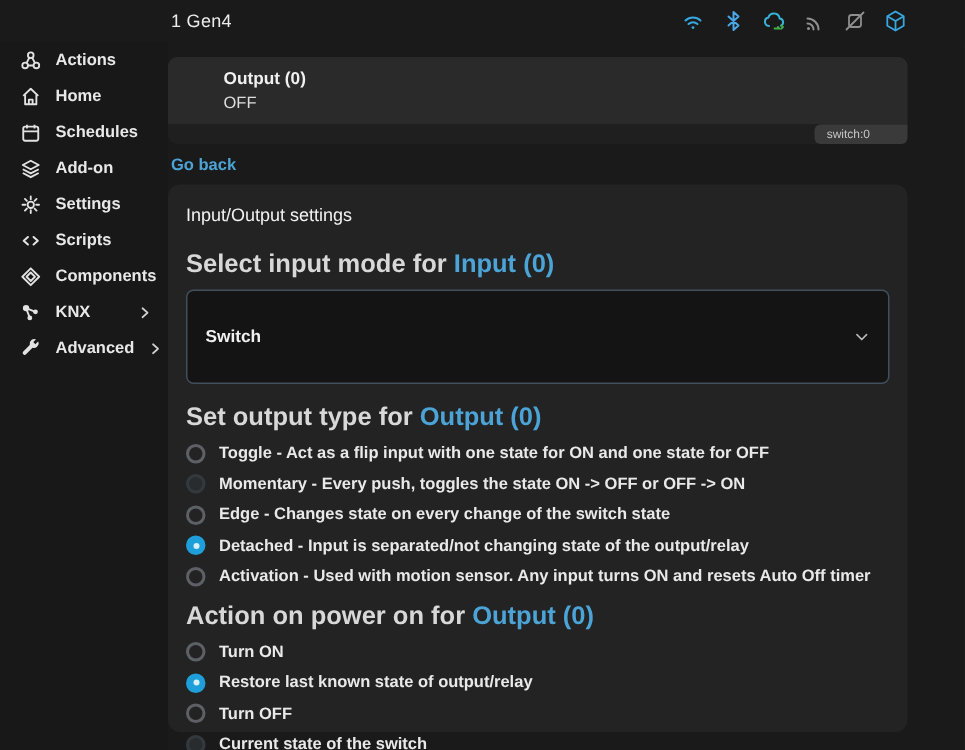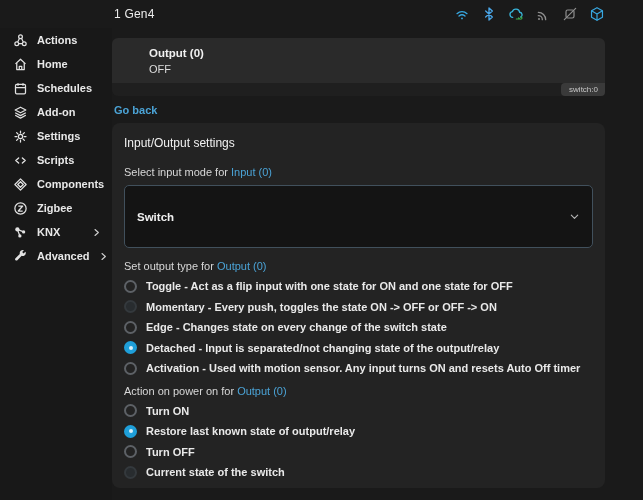--- a/index.html
+++ b/index.html
@@ -24,26 +24,26 @@
   .side-label{font-size:11px;font-weight:bold;color:#e8e8e8;white-space:nowrap}
   .side-chev{margin-left:auto;margin-right:11px;color:#cfcfcf;display:flex}
   .side-chev svg{width:9px;height:9px}
   
   .main{position:absolute;left:112px;top:28px;width:493px}
   .status-card{margin-top:10px}
   .card-body{background:#2a2a2a;border-radius:6px 6px 0 0;padding:9px 10px 8px 37px}
   .card-title{font-size:11.5px;font-weight:bold;color:#f0f0f0}
   .card-state{font-size:11px;color:#dddddd;margin-top:4px}
   .card-footer{background:#1f1f1f;border-radius:0 0 6px 6px;height:13px;display:flex;justify-content:flex-end;align-items:center}
-  .card-badge{background:#3a3a3a;color:#c6c6c6;font-size:8px;line-height:11px;padding:1px 7px 1px 8px;border-radius:4px 0 4px 4px}
+  .card-badge{background:#3a3a3a;color:#c6c6c6;font-size:8px;line-height:11px;padding:1px 25px 1px 8px;border-radius:4px 0 4px 4px}
   .go-back{display:inline-block;margin:8px 0 2px 2px;color:#4ba3d6;font-size:11px;font-weight:bold;cursor:pointer}
   
   .panel{background:#232323;border-radius:8px;margin-top:5px;padding:13px 12px;box-sizing:border-box;height:365px}
   .panel-title{font-size:12px;font-weight:normal;color:#f2f2f2;margin-bottom:16px}
-  .field-label{font-size:11px;font-weight:normal;color:#d8d8d8;margin-bottom:4px}
+  .field-label{font-size:17px;font-weight:bold;color:#d8d8d8;margin-bottom:4px}
   .field-label .lnk{color:#4ba3d6}
   .select{height:29px;background:#141414;border:1px solid #41505c;border-radius:5px;
     display:flex;align-items:center;padding:16px 12px;margin:7px 0 12px;cursor:pointer}
   .select-value{font-size:11.5px;font-weight:bold;color:#f0f0f0}
   .select-chev{margin-left:auto;color:#b9b9b9;display:flex}
   .select-chev svg{width:11px;height:11px}
   .radio-group{margin-bottom:6px}
   .radio-row{display:flex;align-items:center;gap:9px;height:20.5px;cursor:pointer}
   .radio{width:13px;height:13px;border-radius:50%;border:2px solid #5d6166;box-sizing:border-box;
     display:flex;align-items:center;justify-content:center;flex:0 0 auto}
@@ -167,29 +167,20 @@
     <span class="sico">
       <svg viewBox="0 0 24 24" fill="none" stroke="currentColor" stroke-width="2" stroke-linejoin="round">
           <path d="M12 3l9 9-9 9-9-9z"></path>
           <path d="M12 7.5l4.5 4.5L12 16.5 7.5 12z"></path>
         </svg>
     </span>
     <span class="side-label">Components</span>
   </div>
   <div class="side-item">
     <span class="sico">
-      <svg viewBox="0 0 24 24" fill="none" stroke="currentColor" stroke-width="2">
-          <circle cx="12" cy="12" r="9"></circle>
-          <path d="M8.5 8h7l-7 8h7" stroke-width="2" stroke-linejoin="round"></path>
-        </svg>
-    </span>
-    <span class="side-label">Zigbee</span>
-  </div>
-  <div class="side-item">
-    <span class="sico">
       <svg viewBox="0 0 24 24" fill="currentColor">
           <circle cx="7" cy="7" r="3.4"></circle>
           <circle cx="17" cy="11" r="2.6"></circle>
           <circle cx="11" cy="17.5" r="2.6"></circle>
           <path d="M7 7l10 4M7 7l4 10.5" stroke="currentColor" stroke-width="2"></path>
         </svg>
     </span>
     <span class="side-label">KNX</span>
     <span class="side-chev">
       <svg viewBox="0 0 24 24" fill="none" stroke="currentColor" stroke-width="3" stroke-linecap="round" stroke-linejoin="round">

